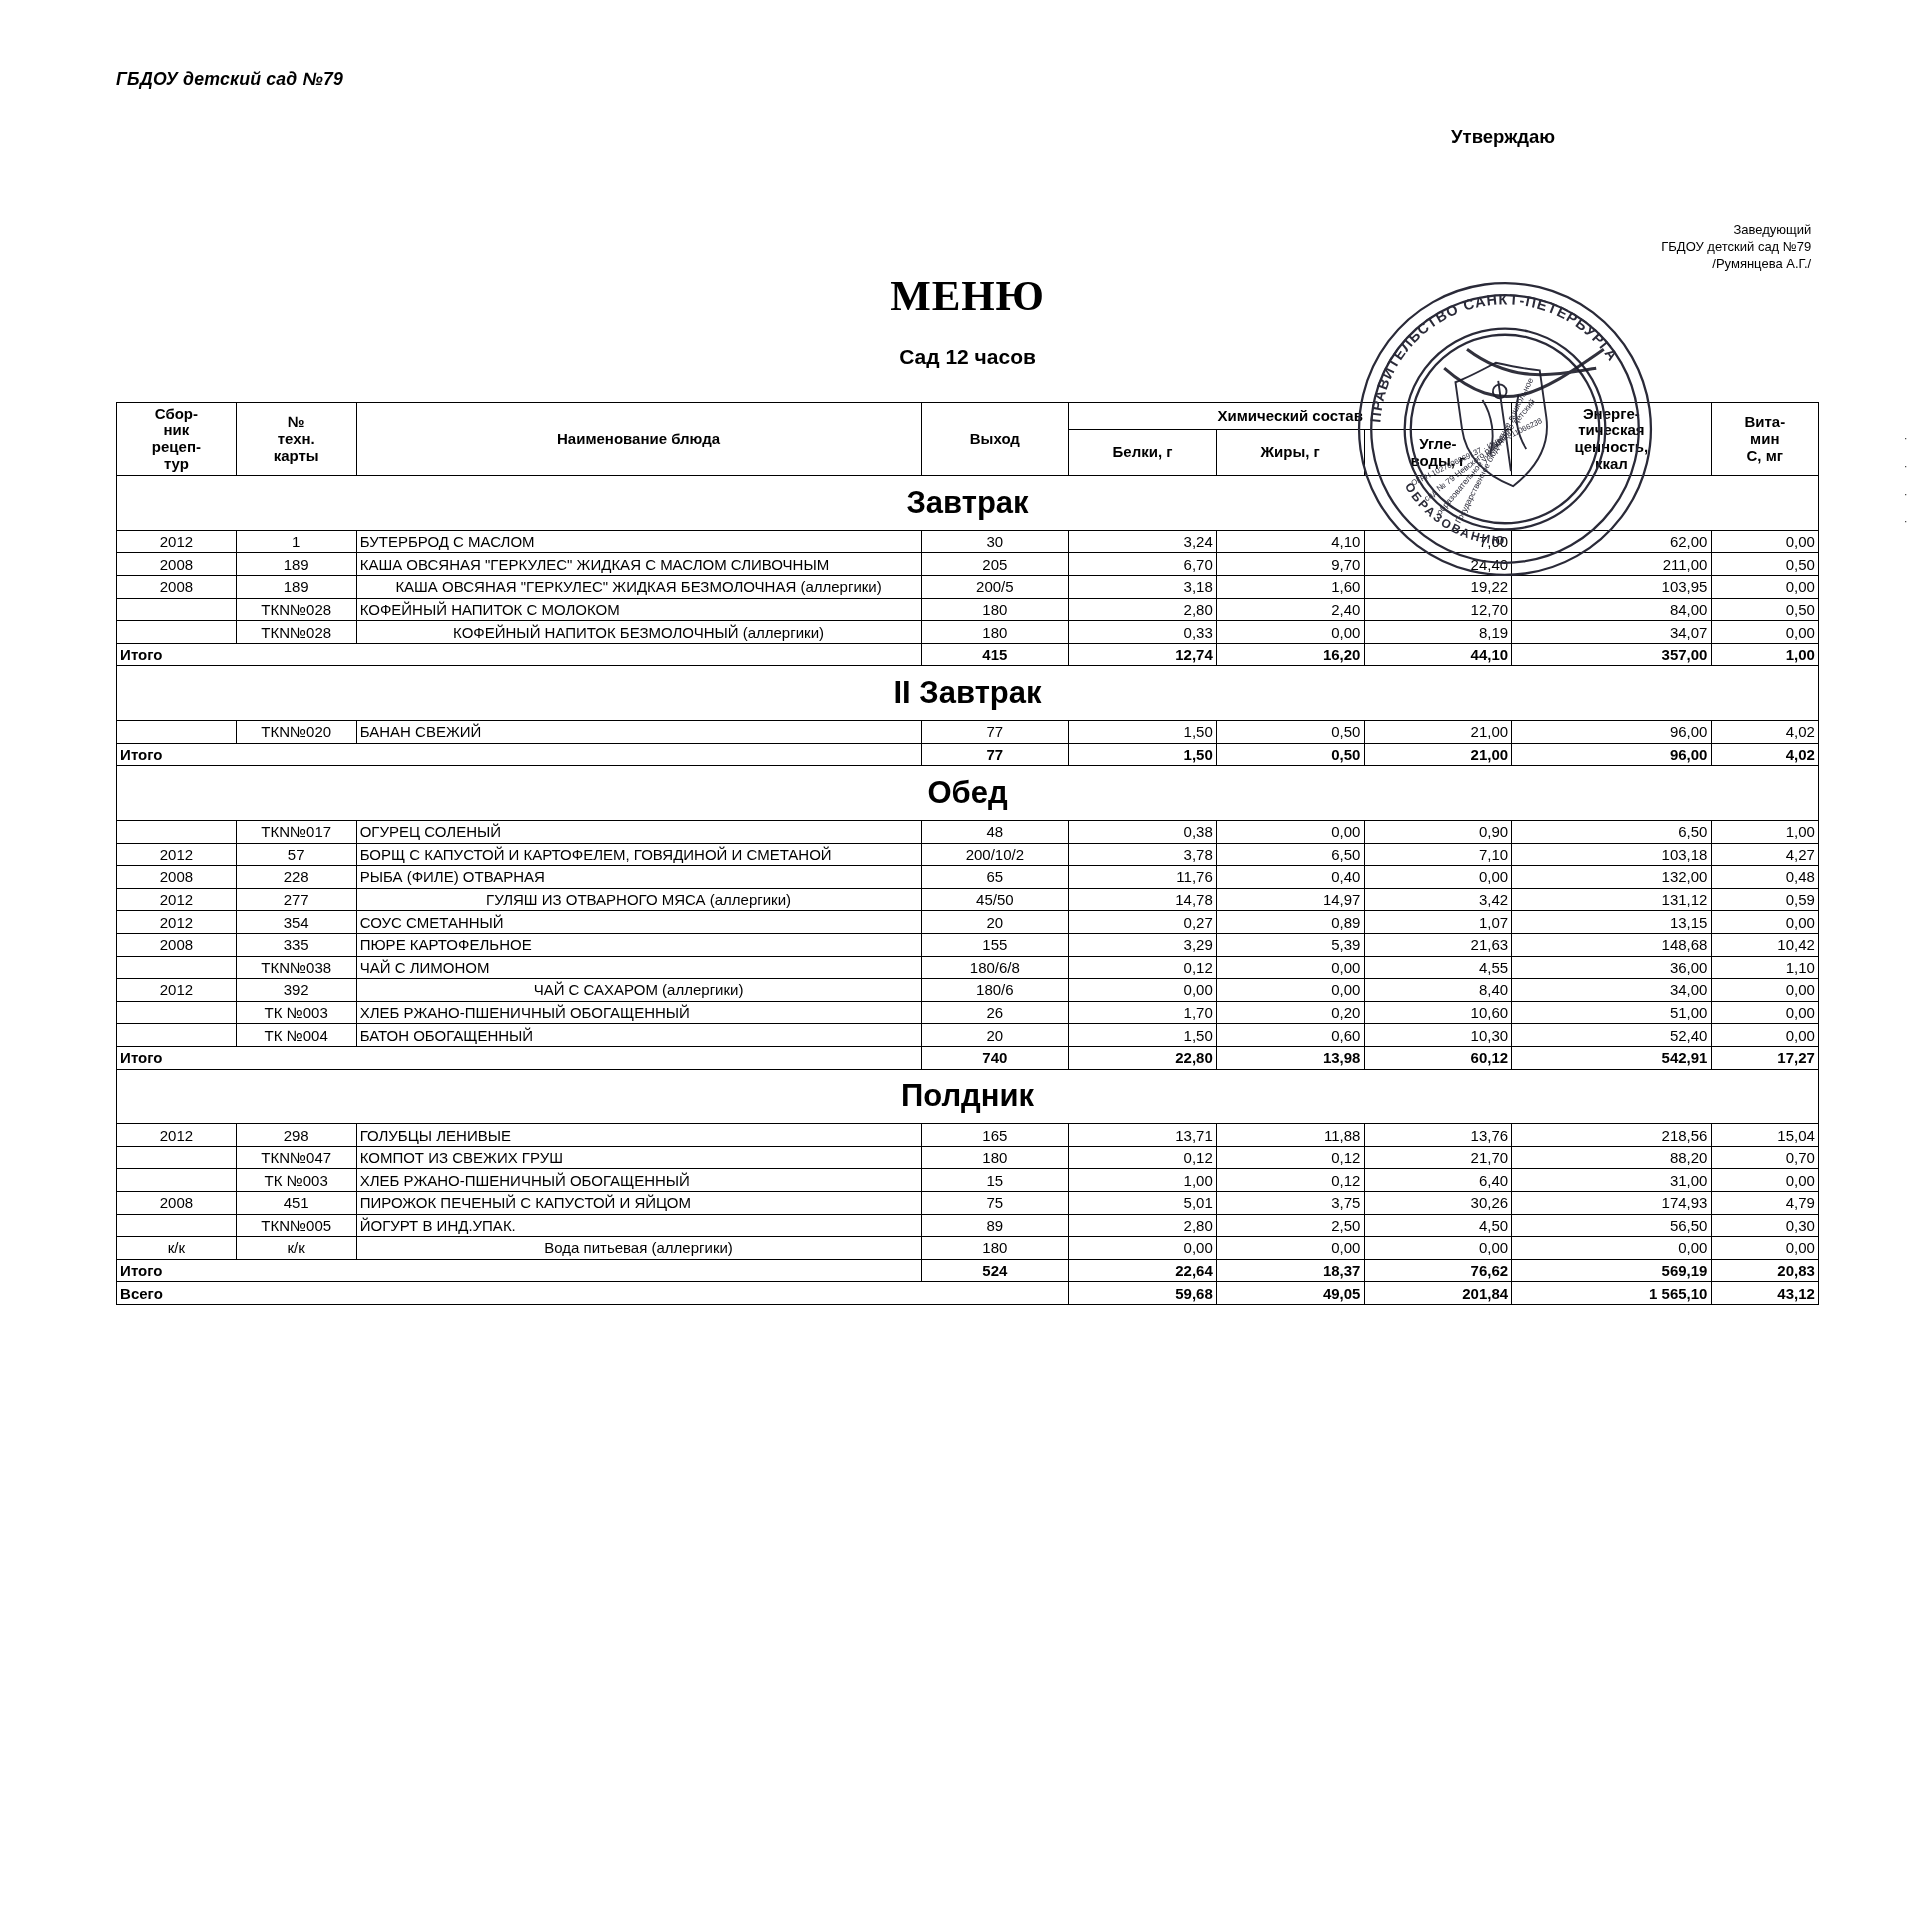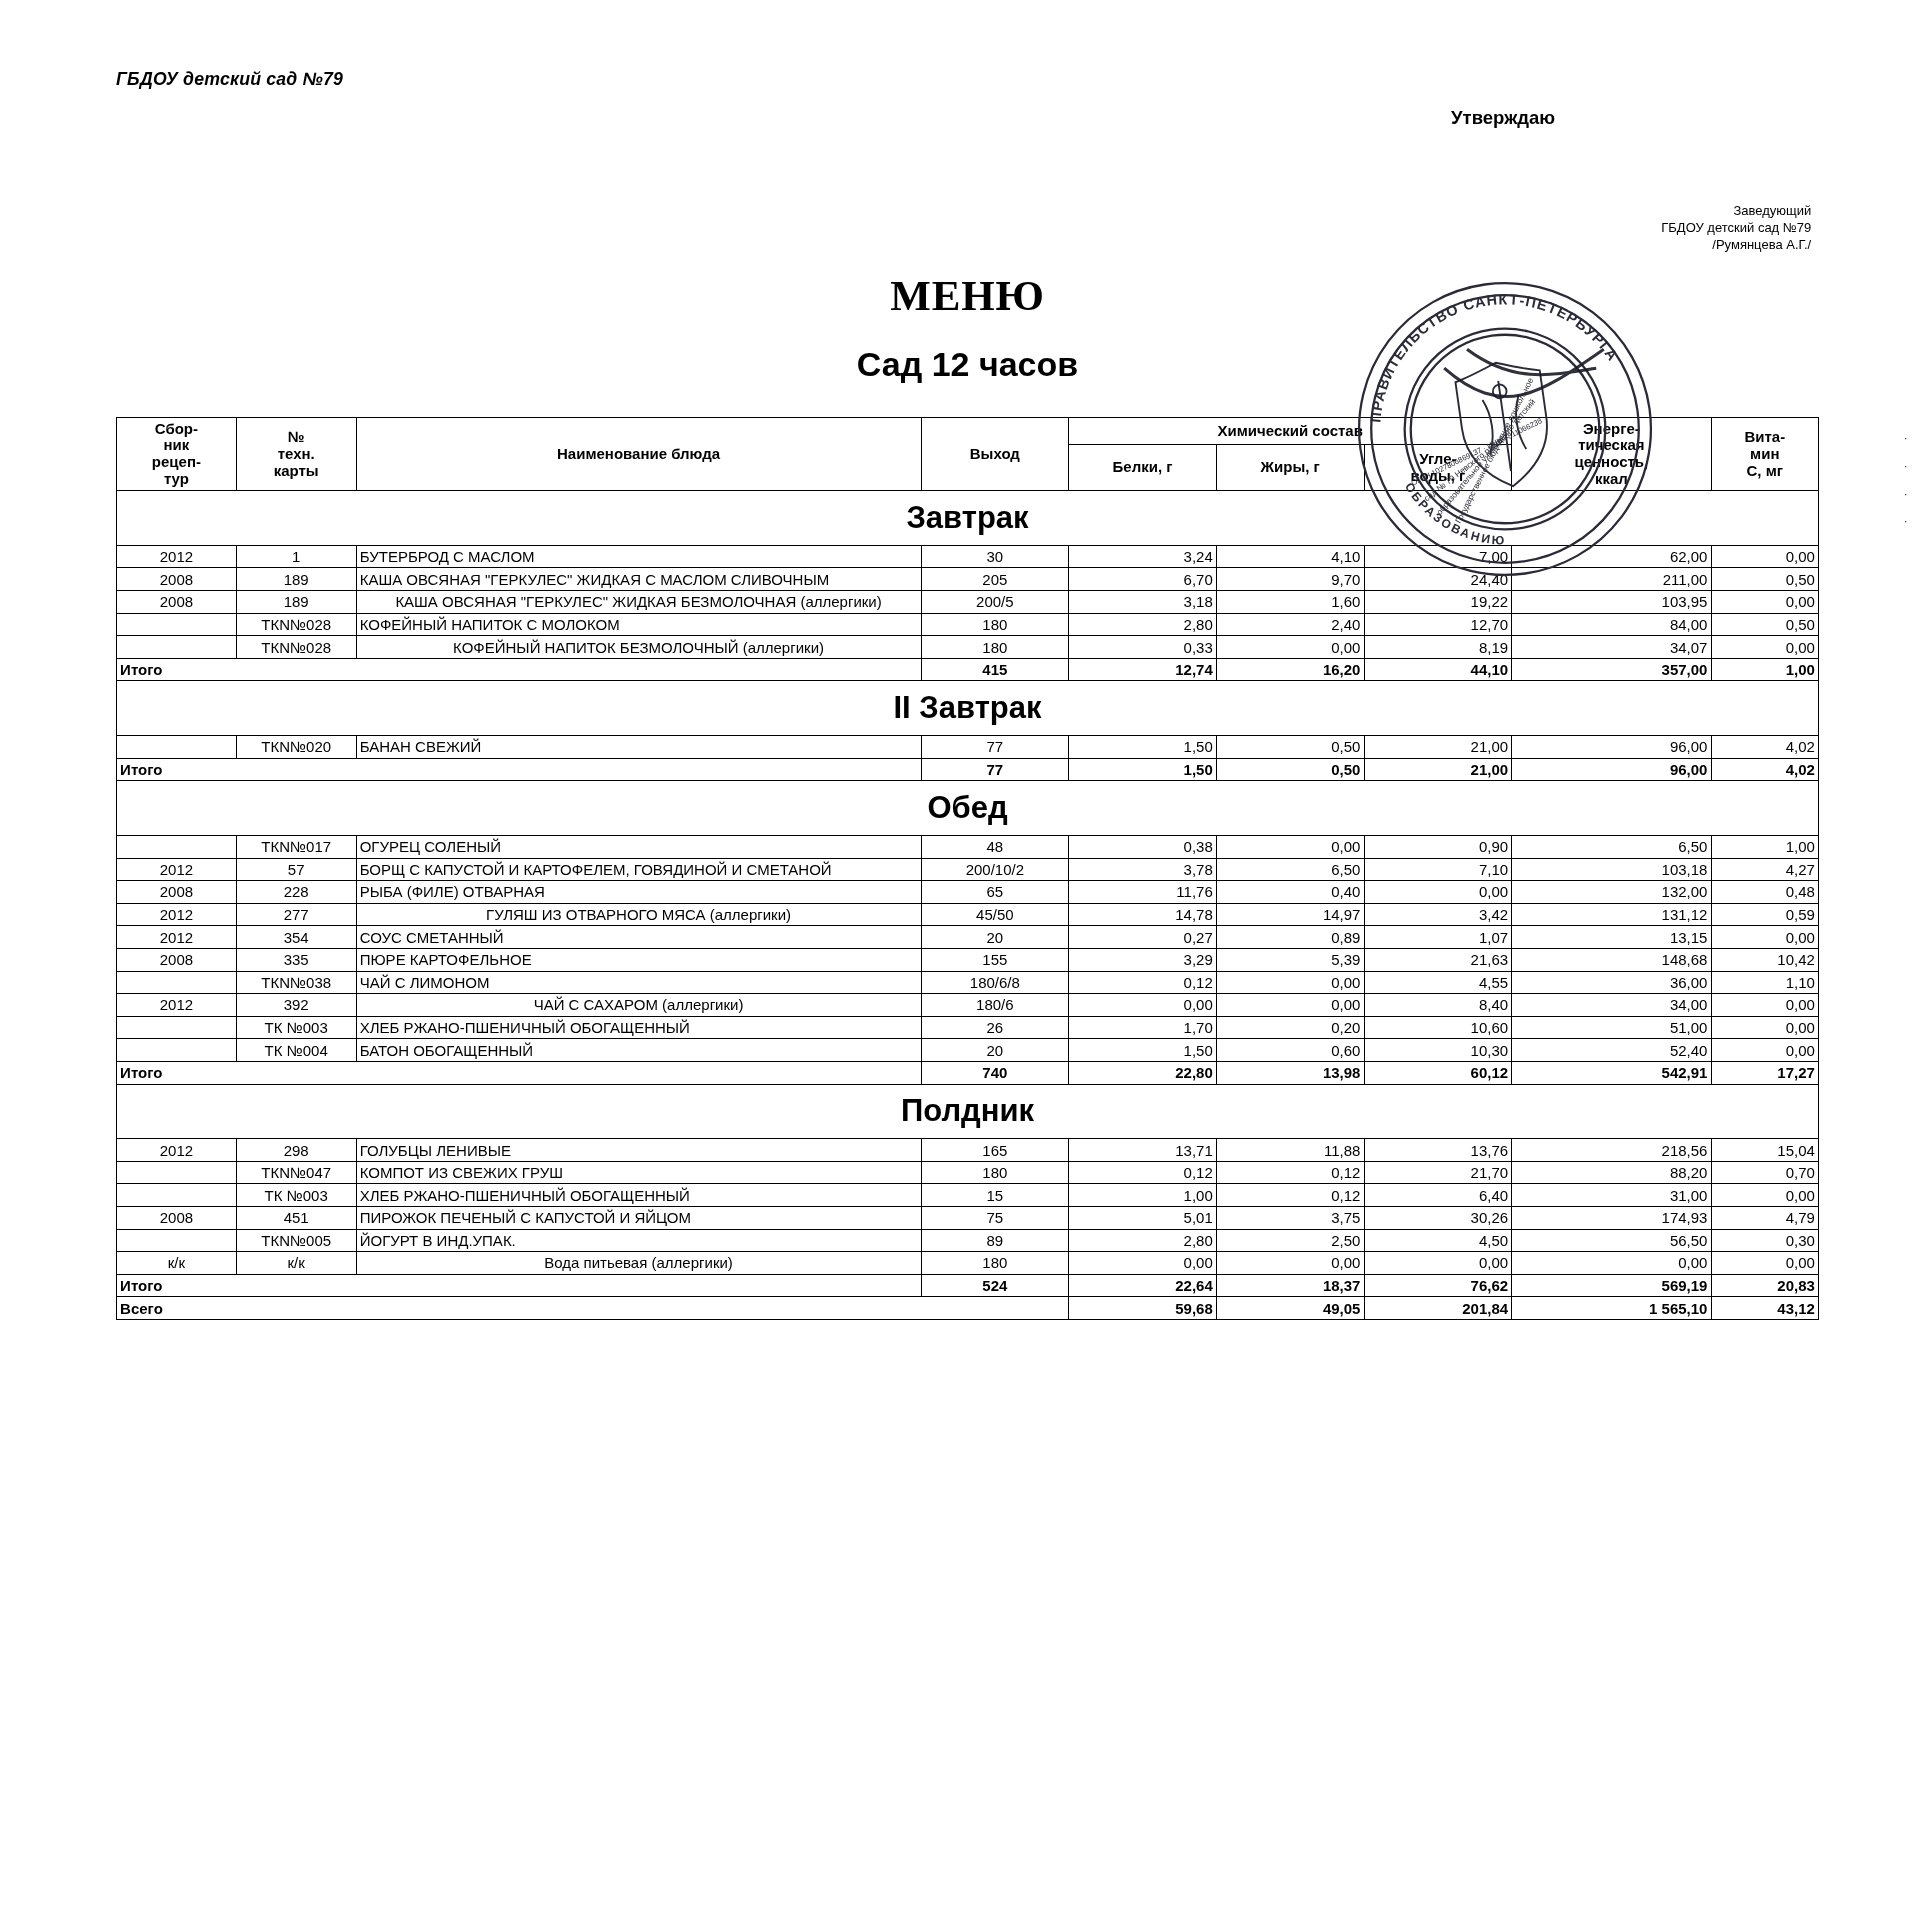--- a/index.html
+++ b/index.html
@@ -30,21 +30,21 @@
   }
   .org-line {
     font-style: italic;
     font-size: 17.7px;
     font-weight: 600;
     letter-spacing: 0.2px;
   }
   .approve-block {
     position: absolute;
     right: 3.9px;
-    top: 38px;
+    top: 57px;
     width: 578px;
     text-align: right;
   }
   .approve-title {
     font-weight: bold;
     font-size: 18.5px;
     text-align: center;
     margin-right: 46px;
   }
   .approve-lines {
@@ -74,21 +74,21 @@
     margin-top: 181px;
   }
   .title-date {
     text-align: center;
     font-size: 24px;
     font-weight: bold;
     margin-top: 10px;
   }
   .title-sub {
     text-align: center;
-    font-size: 34px;
+    font-size: 21px;
     font-weight: bold;
     margin-top: 25.4px;
   }
 
   table.menu {
     margin-top: 33px;
     border-collapse: collapse;
     width: 1703px;
     table-layout: fixed;
   }

